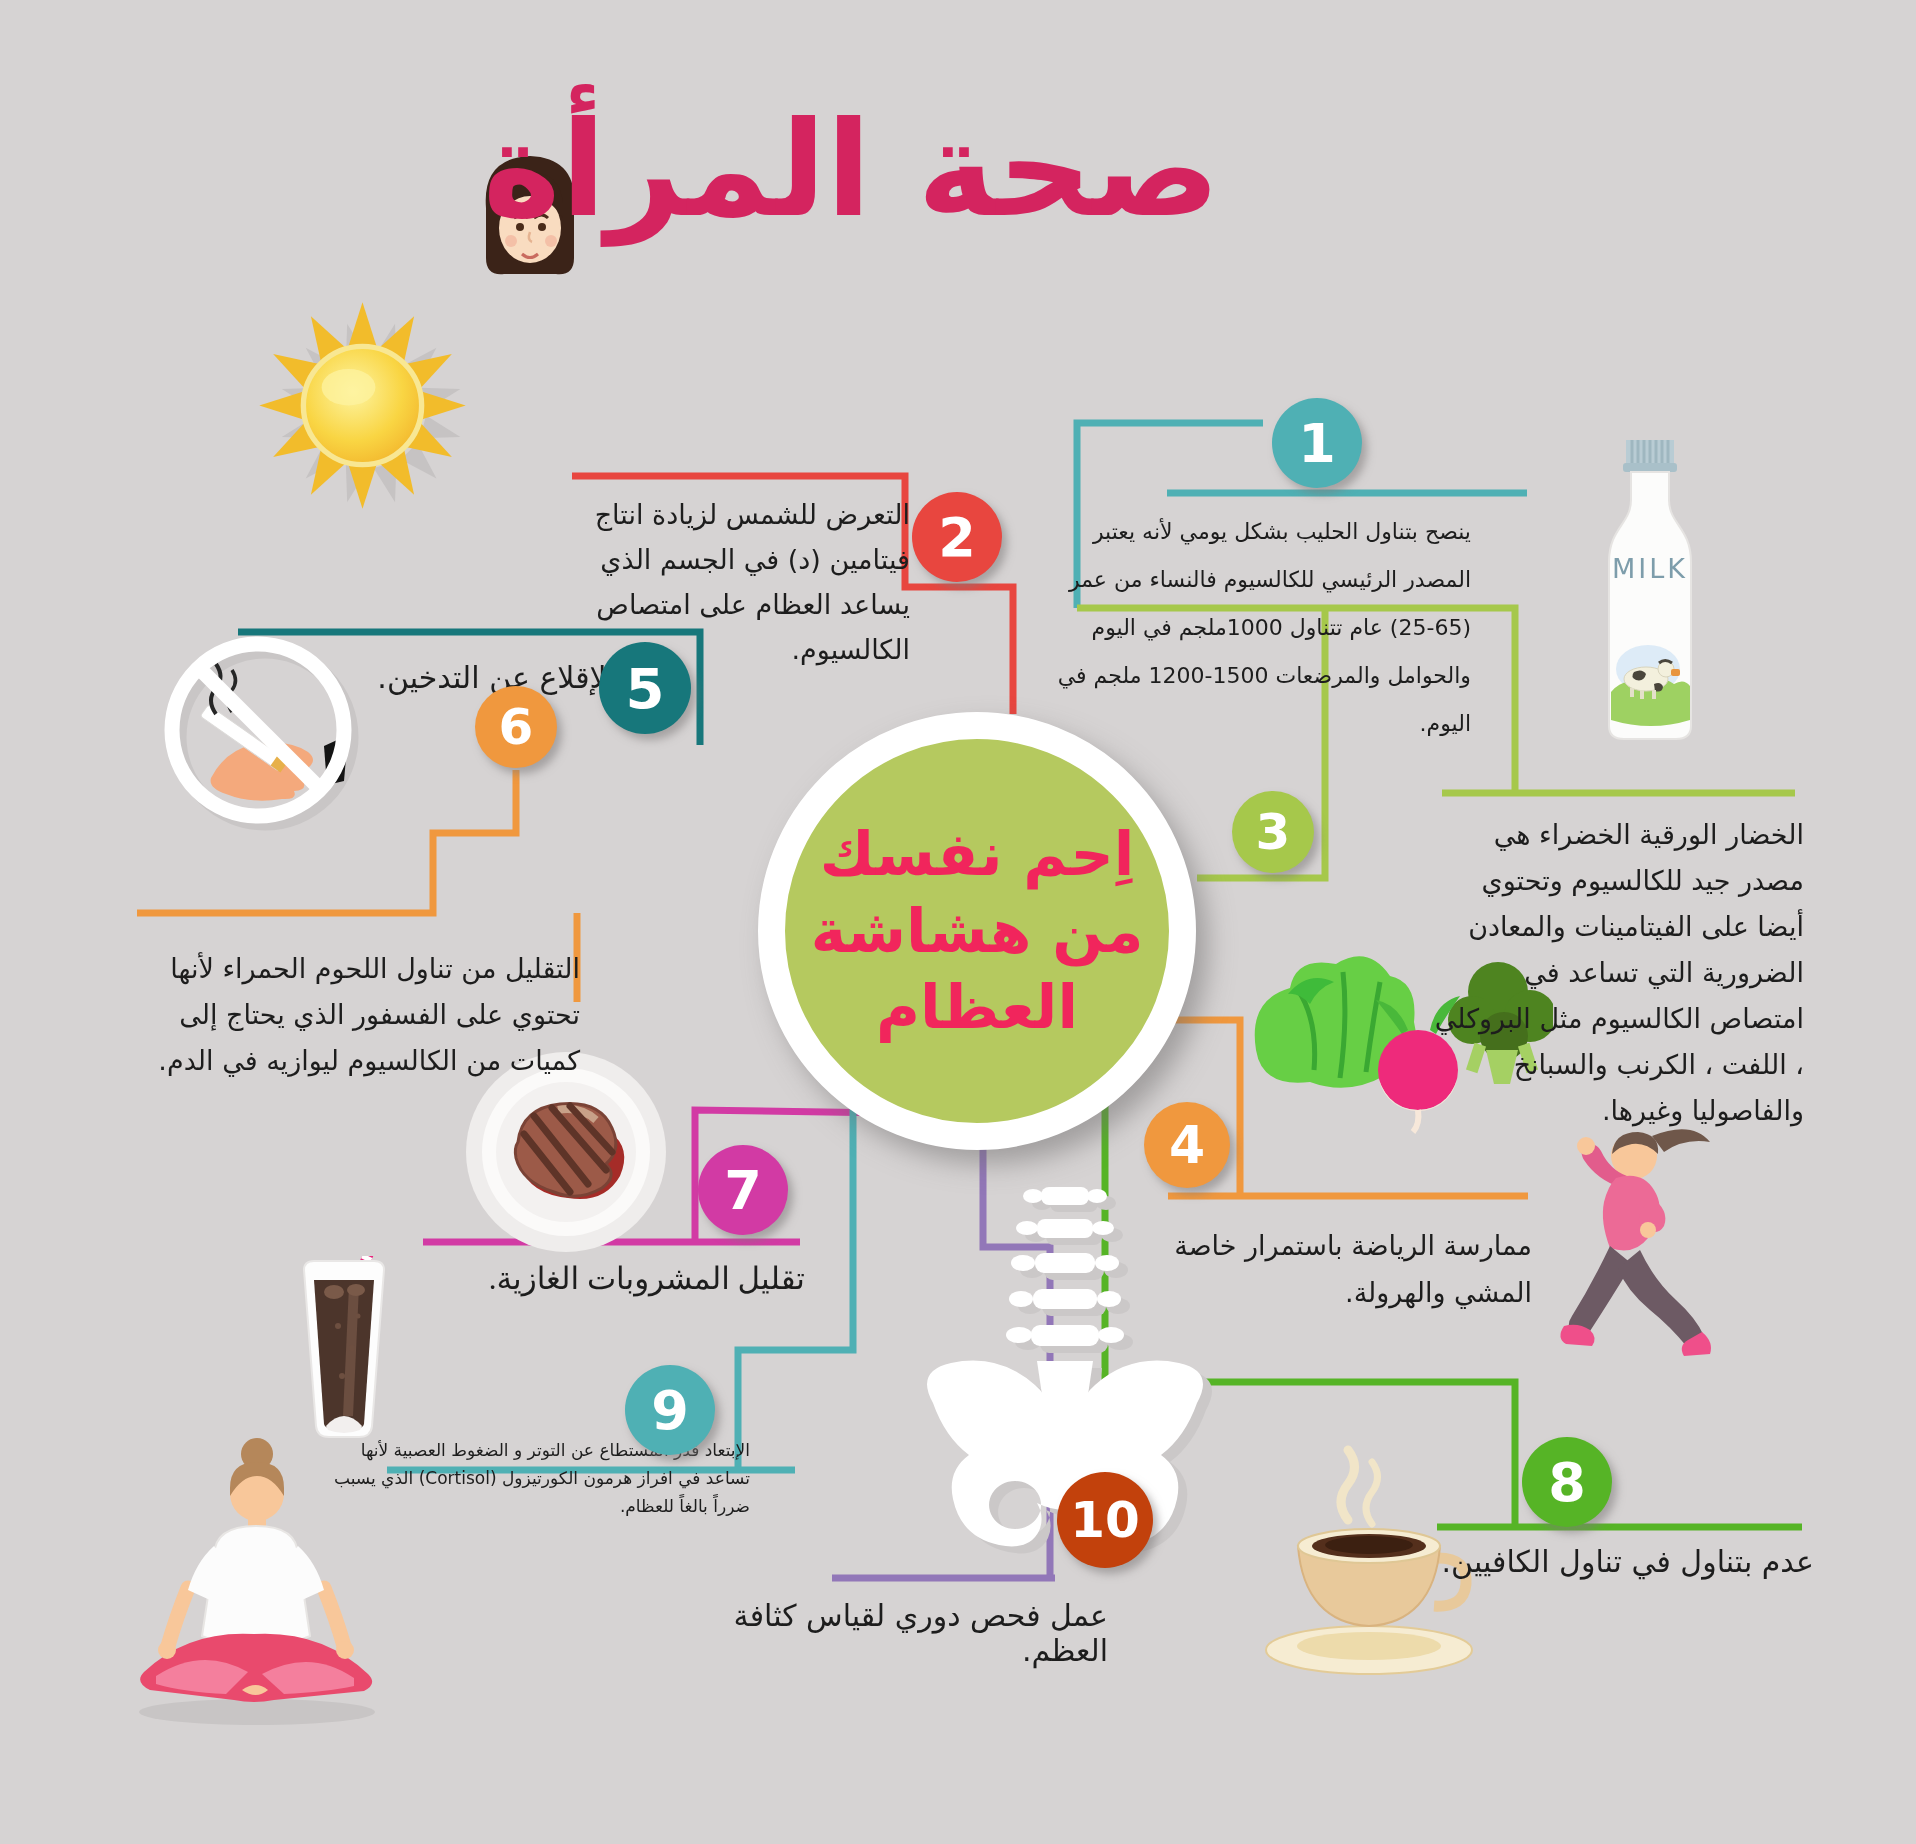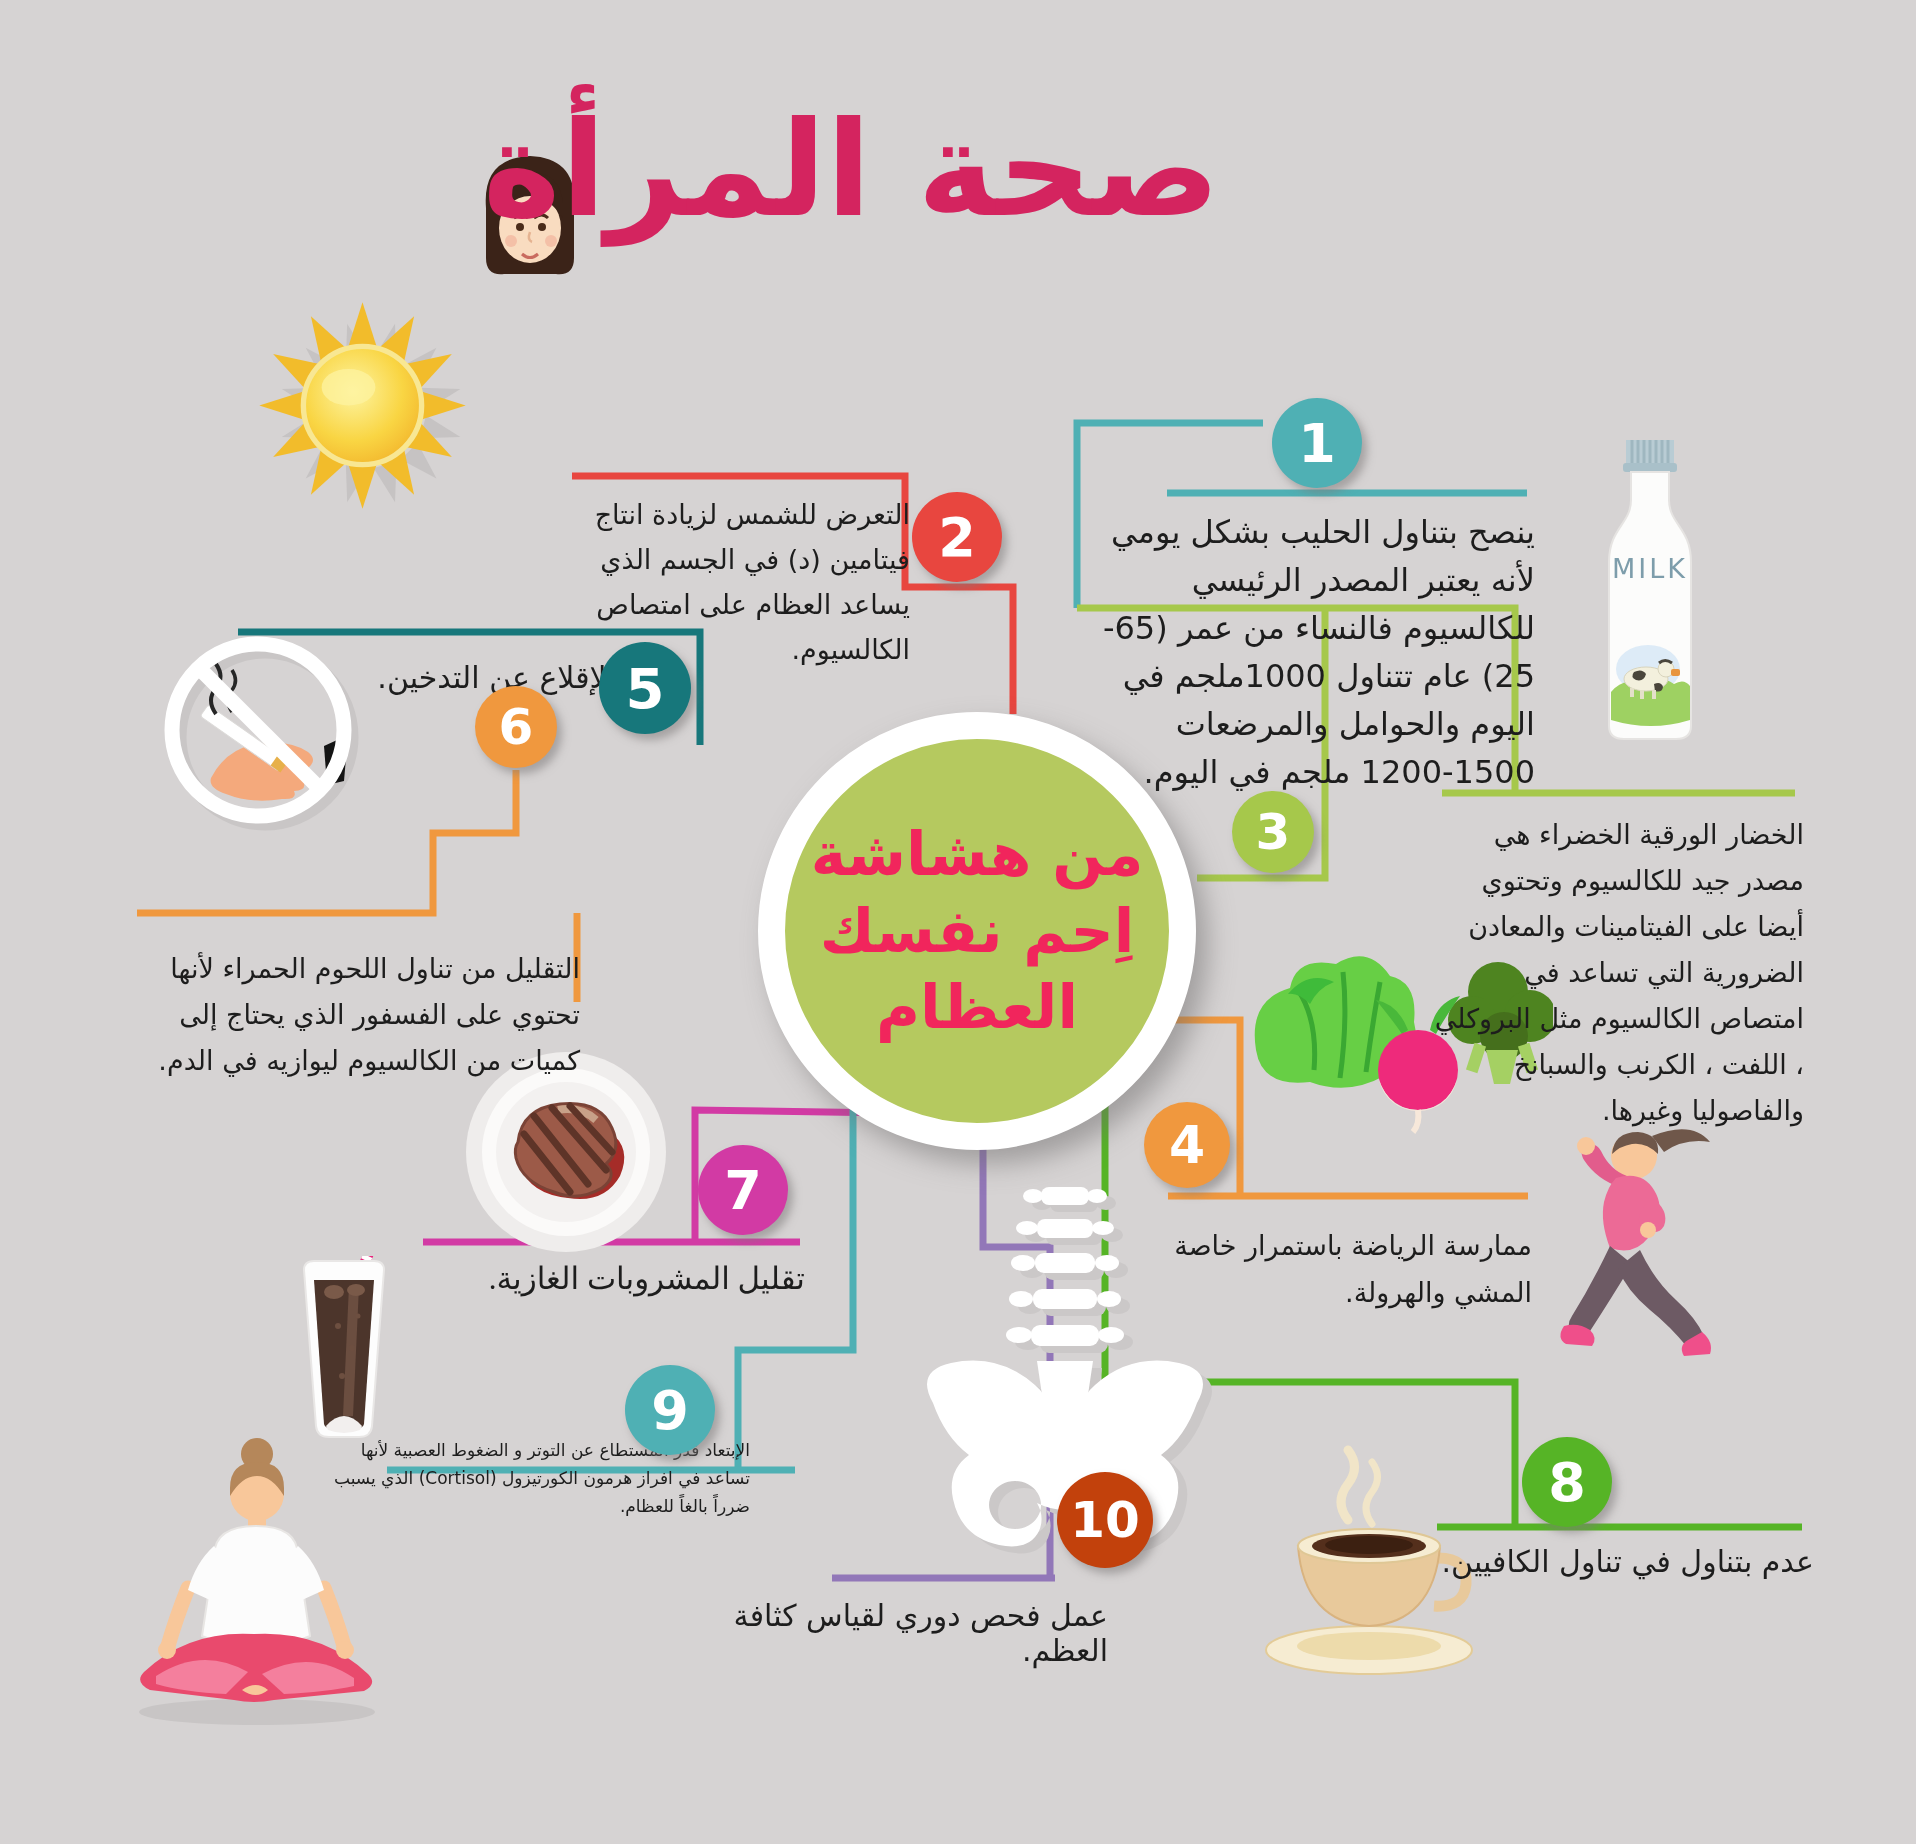--- a/index.html
+++ b/index.html
@@ -13,21 +13,21 @@
   .b1{left:1272px;top:398px;width:90px;height:90px;font-size:54px;background:#4fb0b4}
   .b2{left:912px;top:492px;width:90px;height:90px;font-size:54px;background:#e8463f}
   .b3{left:1232px;top:791px;width:82px;height:82px;font-size:50px;background:#a6c84b}
   .b4{left:1144px;top:1102px;width:86px;height:86px;font-size:52px;background:#f0983e}
   .b5{left:599px;top:642px;width:92px;height:92px;font-size:56px;background:#17777b}
   .b6{left:475px;top:686px;width:82px;height:82px;font-size:50px;background:#f0983e}
   .b7{left:698px;top:1145px;width:90px;height:90px;font-size:54px;background:#d23aa4}
   .b8{left:1522px;top:1437px;width:90px;height:90px;font-size:54px;background:#56b426}
   .b9{left:625px;top:1365px;width:90px;height:90px;font-size:54px;background:#4fb0b4}
   .b10{left:1057px;top:1472px;width:96px;height:96px;font-size:50px;background:#c2410c}
-  .t1{left:1085px;top:508px;width:450px;font-size:32px;line-height:48px;}
+  .t1{left:1021px;top:508px;width:450px;font-size:22px;line-height:48px;}
   .t2{left:560px;top:492px;width:350px;font-size:27px;line-height:45px;}
   .t3{left:1432px;top:812px;width:372px;font-size:27px;line-height:46px;}
   .t4{left:1092px;top:1222px;width:440px;font-size:27px;line-height:47px;}
   .t5{left:295px;top:660px;width:320px;font-size:30px;font-weight:500;}
   .t6{left:112px;top:946px;width:468px;font-size:27px;line-height:46px;}
   .t7{left:420px;top:1260px;width:385px;font-size:31px;font-family:Liberation Serif, serif;}
   .t8{left:1392px;top:1544px;width:422px;font-size:30px;}
   .t9{left:318px;top:1436px;width:432px;font-size:17px;line-height:28px;}
   .t10{left:668px;top:1598px;width:440px;font-size:30px;}
   .title{position:absolute;left:520px;top:92px;width:700px;text-align:center;font-size:132px;
@@ -73,22 +73,22 @@
     <path d="M44,72 q8,-6 14,0 M64,72 q8,-6 14,0" stroke="#4a2c1a" stroke-width="3" fill="none"></path>
     <circle cx="50" cy="81" r="4" fill="#4a2c1a"></circle>
       <circle cx="72" cy="81" r="4" fill="#4a2c1a"></circle>
     <circle cx="41" cy="95" r="6" fill="#f2b49c" opacity=".7"></circle>
       <circle cx="81" cy="95" r="6" fill="#f2b49c" opacity=".7"></circle>
     <path d="M60,86 q-3,8 2,10" stroke="#e5b391" stroke-width="2.5" fill="none"></path>
     <path d="M52,108 q8,7 16,0" stroke="#c96b5f" stroke-width="3" fill="none"></path>
   </svg>
 
   <div class="center-circle" dir="rtl">
+    <div class="center-line">اِحم نفسك</div>
     <div class="center-line">من هشاشة</div>
-    <div class="center-line">اِحم نفسك</div>
     <div class="center-line">العظام</div>
   </div>
 
   <div class="badge b1">1</div>
   <div class="badge b2">2</div>
   <div class="badge b3">3</div>
   <div class="badge b4">4</div>
   <div class="badge b5">5</div>
   <div class="badge b6">6</div>
   <div class="badge b7">7</div>

